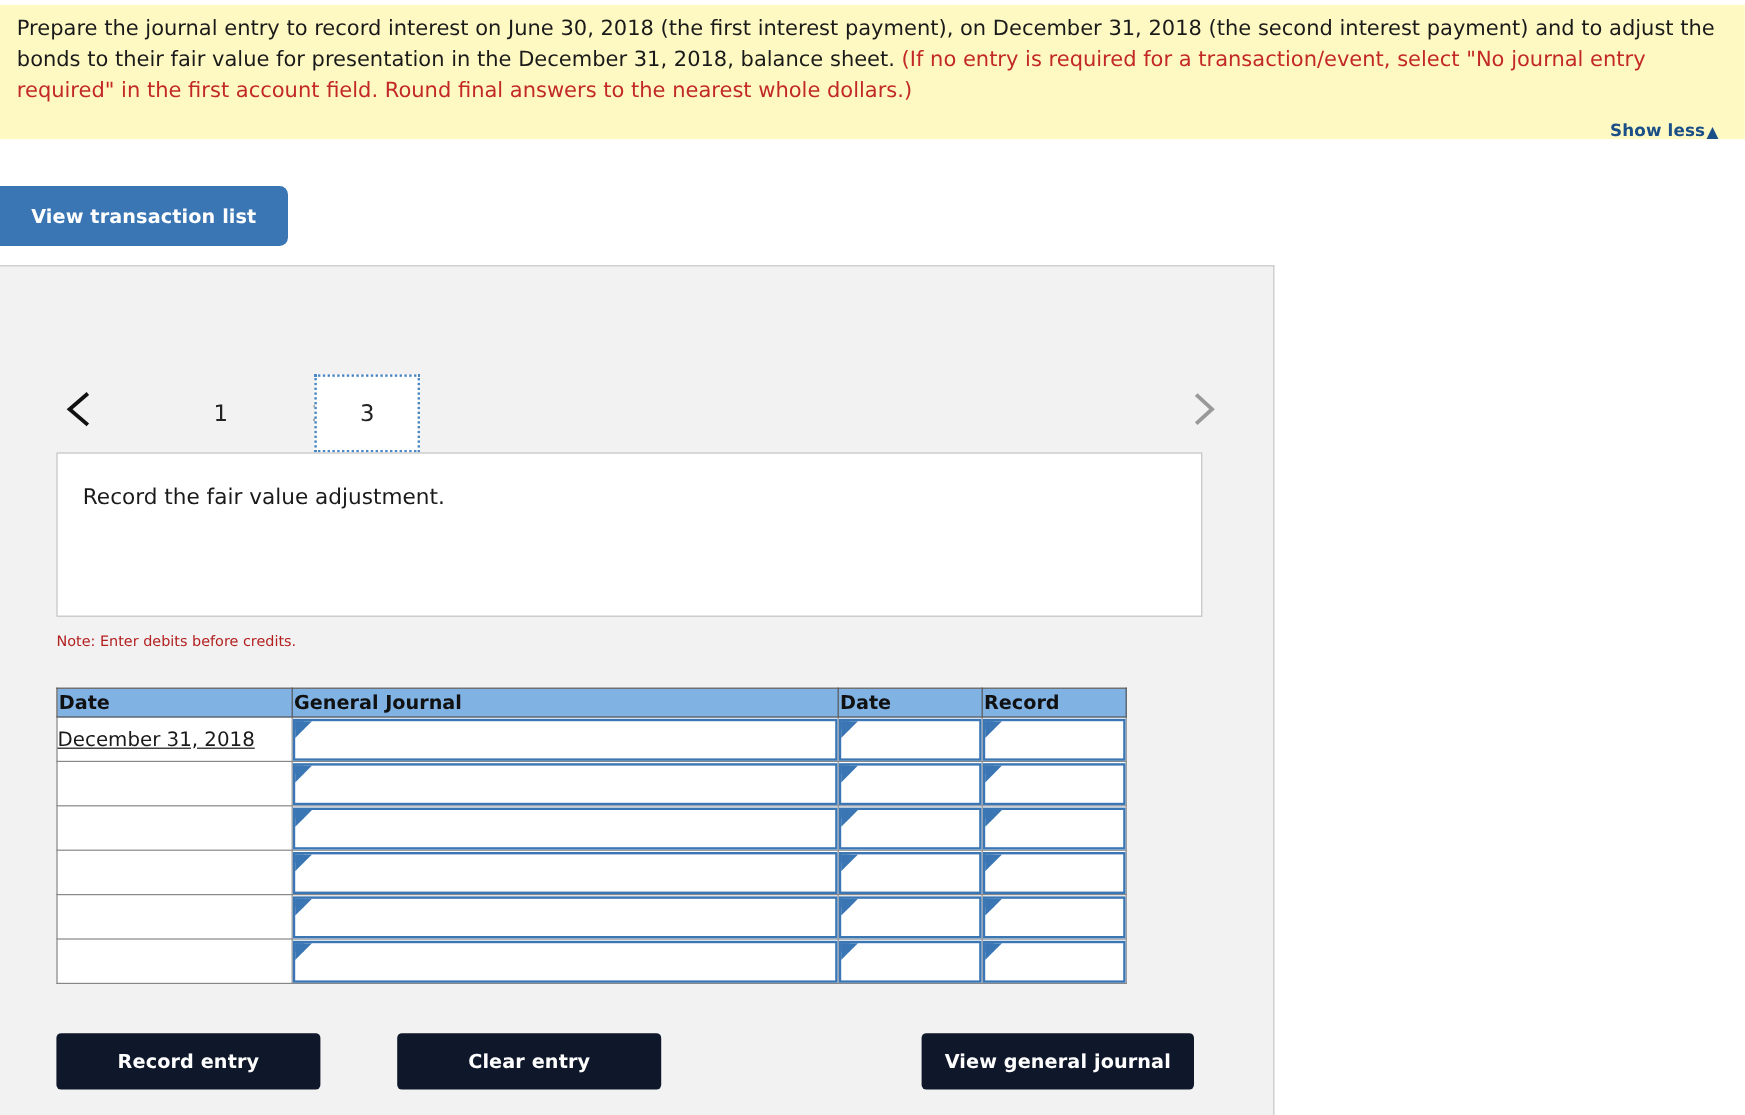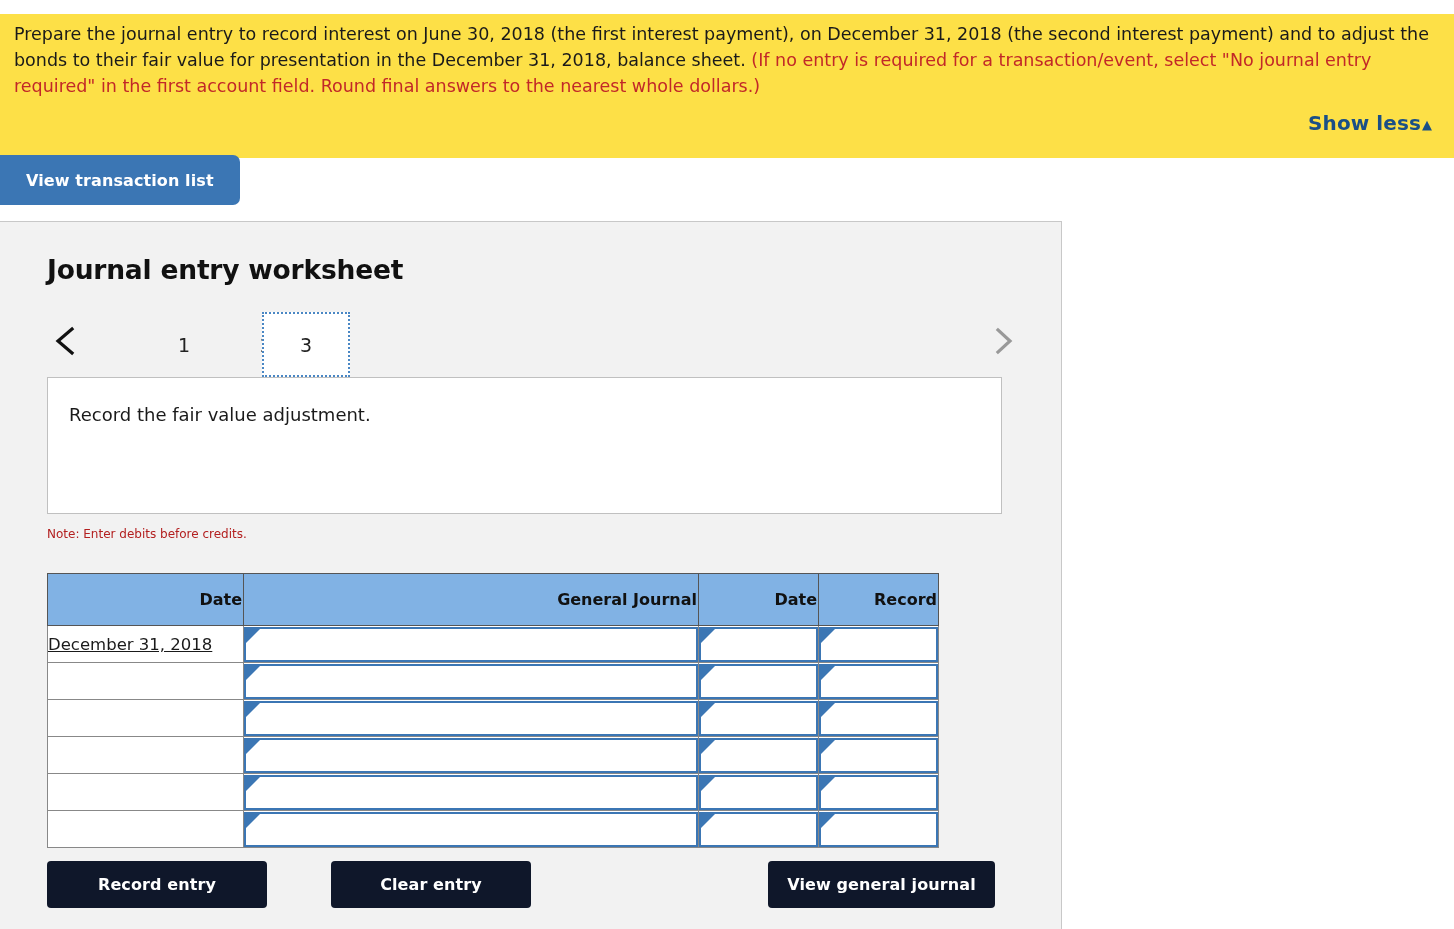--- a/index.html
+++ b/index.html
@@ -9,44 +9,44 @@
     width: 1454px;
     height: 929px;
     background: #ffffff;
     font-family: "DejaVu Sans", "Liberation Sans", sans-serif;
     overflow: hidden;
   }
 
   
   #instruction-banner {
     position: absolute;
-    left: 0; top: 14px;
+    left: 0; top: 4px;
     width: 1454px;
-    height: 144px;
-    background: #fde047;
+    height: 112px;
+    background: #fef9c3;
     padding: 7px 14px 0 14px;
   }
   #instruction-text {
     font-size: 17.5px;
     line-height: 26px;
     color: #1a1a1a;
     margin: 0;
   }
   .red-note { color: #c22828; }
   #show-less-row {
     position: absolute;
     right: 22px;
     top: 97px;
     display: flex;
     align-items: center;
     gap: 1px;
     cursor: pointer;
   }
   #show-less-label {
-    font-size: 20px;
+    font-size: 14px;
     font-weight: bold;
     color: #1a4f87;
     letter-spacing: 0.1px;
   }
   #show-less-caret {
     font-size: 13px;
     color: #1a4f87;
     line-height: 1;
     position: relative;
     top: 1px;
@@ -165,25 +165,25 @@
     position: absolute;
     left: 47px;
     top: 351px;
     width: 891px;
     border-collapse: collapse;
     table-layout: fixed;
   }
   #journal-table th {
     background: #81b2e4;
     border: 1px solid #555555;
-    height: 52px;
+    height: 24px;
     font-size: 16px;
     font-weight: bold;
     color: #111111;
-    text-align: right;
+    text-align: left;
   }
   #journal-table td {
     border: 1px solid #888888;
     background: #ffffff;
     height: 37px;
     padding: 0;
     vertical-align: middle;
     text-decoration: underline;
   }
   td.date-cell {
@@ -232,40 +232,39 @@
     color: #ffffff;
     border: none;
     border-radius: 4px;
     font-family: "DejaVu Sans", "Liberation Sans", sans-serif;
     font-size: 16px;
     font-weight: bold;
     cursor: pointer;
     letter-spacing: 0.1px;
   }
   #record-entry-button { left: 0px;   width: 220px; }
-  #clear-entry-button  { left: 284px; width: 200px; }
+  #clear-entry-button  { left: 284px; width: 220px; }
   #view-general-journal-button { left: 721px; width: 227px; }
 </style>
 </head>
 <body>
 
 <div id="instruction-banner">
   <p id="instruction-text"><span>Prepare the journal entry to record interest on June 30, 2018 (the first interest payment), on December 31, 2018 (the second interest payment) and to adjust the bonds to their fair value for presentation in the December 31, 2018, balance sheet. </span><span class="red-note">(If no entry is required for a transaction/event, select "No journal entry required" in the first account field. Round final answers to the nearest whole dollars.)</span></p>
 
   <div id="show-less-row">
     <span id="show-less-label">Show less</span>
     <span id="show-less-caret">▲</span>
   </div>
 </div>
 
 <button id="view-transaction-list-button">View transaction list</button>
 
 <div id="worksheet-panel">
 
-  <div id="worksheet-title">Journal entry worksheet</div>
 
   <div id="worksheet-pager">
     <div id="pager-prev-icon">
       <svg width="36" height="42" viewBox="0 0 36 42" aria-hidden="true">
         <polyline points="24,9 10,21 24,33" fill="none" stroke="#111111" stroke-width="3.2" stroke-linecap="square" stroke-linejoin="miter"></polyline>
       </svg>
     </div>
     <div id="pager-next-icon">
       <svg width="36" height="42" viewBox="0 0 36 42" aria-hidden="true">
         <polyline points="13,10 25,21 13,32" fill="none" stroke="#999999" stroke-width="3.2" stroke-linecap="square" stroke-linejoin="miter"></polyline>

